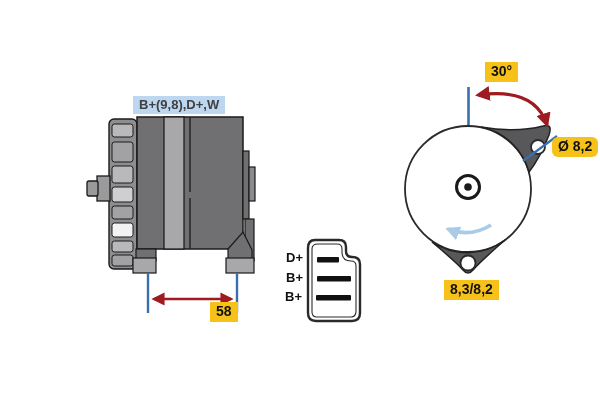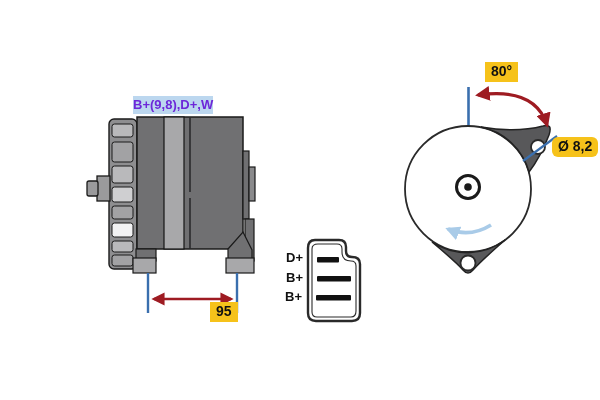--- a/index.html
+++ b/index.html
@@ -1,21 +1,21 @@
 <!DOCTYPE html>
 <html><head>
 <meta charset="utf-8">
 <style>
   html,body{margin:0;padding:0;background:#ffffff;}
   #canvas{position:relative;width:600px;height:400px;background:#ffffff;overflow:hidden;
           font-family:"Liberation Sans",sans-serif;}
   #drawing{position:absolute;left:0;top:0;}
   .lbl{position:absolute;font-weight:bold;white-space:nowrap;line-height:1.25;}
   .lbl-yellow{background:#f6c21a;color:#111111;font-size:14px;padding:1px 6px;}
-  .lbl-blue{background:#bcd7ef;color:#6d28d9;font-size:13px;padding:1px 0;}
+  .lbl-blue{background:#bcd7ef;color:#404040;font-size:13px;padding:1px 6px;}
   .lbl-pin{color:#111111;font-size:13px;}
 </style>
 </head>
 <body>
 
 <div id="canvas">
 
   <svg id="drawing" width="600" height="400" viewBox="0 0 600 400">
     <defs>
       <marker id="arr-red" viewBox="0 0 10 10" refX="8" refY="5" markerWidth="5.5" markerHeight="5.5" orient="auto-start-reverse">
@@ -101,23 +101,24 @@
       </g>
 
       <path d="M 478 95 Q 535 87 547 125" fill="none" stroke="#9e1b22" stroke-width="3.2" marker-start="url(#arr-red-big)" marker-end="url(#arr-red-big)"></path>
 
       <path d="M 491 225 Q 470 238 448 229" fill="none" stroke="#a9cbe8" stroke-width="3.6" marker-end="url(#arr-lblue)"></path>
     </g>
   </svg>
 
   <div class="lbl lbl-blue" style="left:133px;top:96px;">B+(9,8),D+,W</div>
 
-  <div class="lbl lbl-yellow" style="left:210px;top:302px;">95</div>
+  <div class="lbl lbl-yellow" style="left:210px;top:302px;">58</div>
 
   <div class="lbl lbl-pin" style="left:286px;top:250px;">D+</div>
   <div class="lbl lbl-pin" style="left:286px;top:270px;">B+</div>
   <div class="lbl lbl-pin" style="left:285px;top:289px;">B+</div>
 
-  <div class="lbl lbl-yellow" style="left:485px;top:62px;">80°</div>
+  <div class="lbl lbl-yellow" style="left:485px;top:62px;">30°</div>
 
   <div class="lbl lbl-yellow" style="left:552px;top:137px;border-radius:6px;">Ø 8,2</div>
 
+  <div class="lbl lbl-yellow" style="left:444px;top:280px;">8,3/8,2</div>
 </div>
 
 </body></html>

